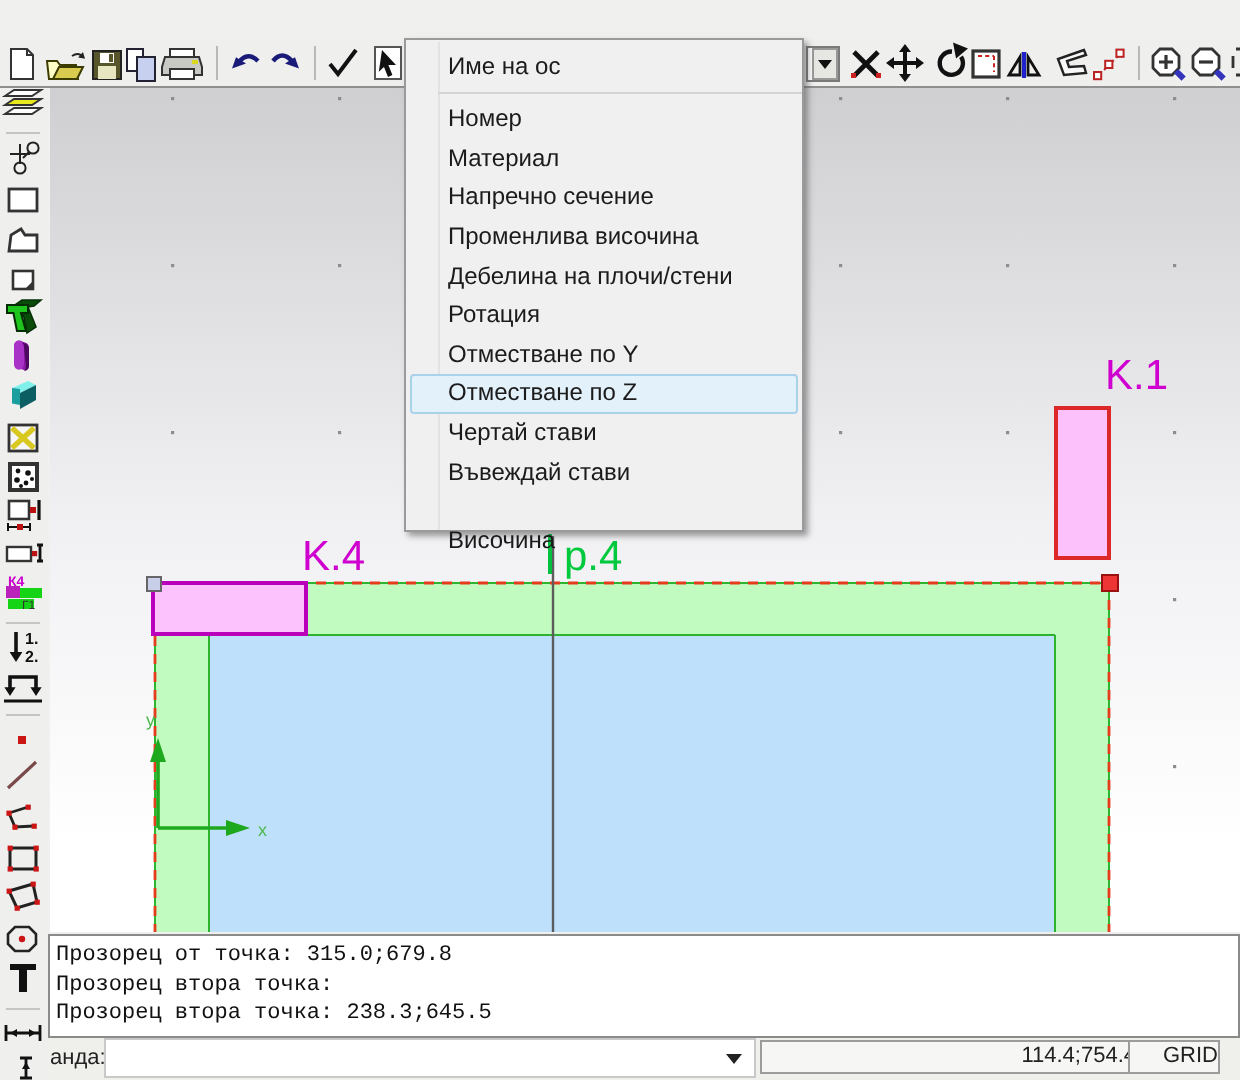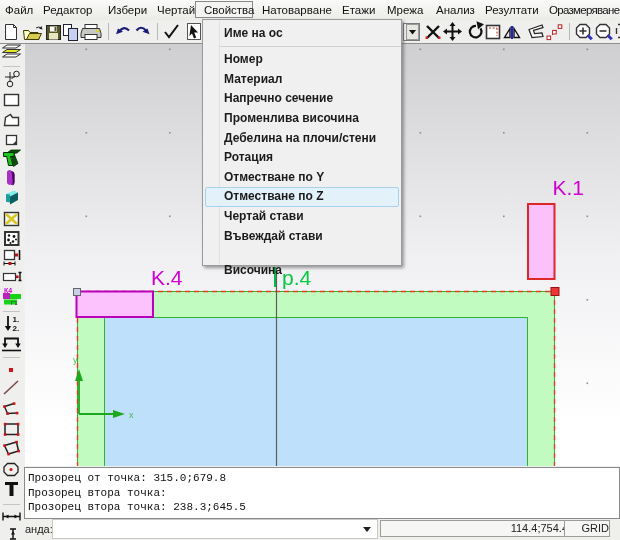--- a/index.html
+++ b/index.html
@@ -15,43 +15,29 @@
   #lbar{left:0;top:44px;width:24px;height:496px;background:#efefee;z-index:5;}
   .lsep{position:absolute;left:3px;width:17px;height:1px;background:#c4c4c4;}
   #canvas{left:25px;top:44px;width:595px;height:422px;}
   #hist{left:24px;top:467px;width:596px;height:52px;background:#fff;border:1px solid #8a8a8a;
         box-sizing:border-box;font-family:"Liberation Mono",monospace;font-weight:normal;
         font-size:11px;color:#111;line-height:14.6px;padding:3px 0 0 3px;}
   #status{left:0;top:519px;width:620px;height:21px;background:#efefec;font-size:11px;color:#222;}
   .sfield{position:absolute;top:1px;height:17px;background:#f6f6f4;border:1px solid #9c9c9c;
           box-sizing:border-box;line-height:15px;text-align:right;}
   #dd{left:202px;top:19px;width:200px;height:247px;background:#f0f0f1;border:1px solid #9a9a9a;
-      box-sizing:border-box;box-shadow:2px 2px 3px rgba(80,80,80,0.55);font-size:12px;color:#1b1b1b;font-weight:bold;}
+      box-sizing:border-box;box-shadow:2px 2px 3px rgba(80,80,80,0.55);font-size:12px;color:#1b1b1b;}
   .di{position:absolute;left:21px;white-space:nowrap;}
   #hl{position:absolute;left:2px;top:167px;width:194px;height:20px;background:#e3f1fb;
       border:1px solid #a9d1ea;border-radius:2px;box-sizing:border-box;}
 </style>
 </head>
 <body>
 <div id="app">
 
-  <div id="menubar" class="abs">
-    <span class="mi" style="left:5px">Файл</span>
-    <span class="mi" style="left:43px">Редактор</span>
-    <span class="mi" style="left:108px">Избери</span>
-    <span class="mi" style="left:157px">Чертай</span>
-    <div id="propbox" class="abs"></div>
-    <span class="mi" style="left:204px">Свойства</span>
-    <span class="mi" style="left:262px">Натоварване</span>
-    <span class="mi" style="left:342px">Етажи</span>
-    <span class="mi" style="left:387px">Мрежа</span>
-    <span class="mi" style="left:436px">Анализ</span>
-    <span class="mi" style="left:485px">Резултати</span>
-    <span class="mi" style="left:549px;letter-spacing:-0.7px">Оразмеряване</span>
-  </div>
 
   <div id="toolbar" class="abs">
     <div class="tsep" style="left:108px"></div>
     <div class="tsep" style="left:157px"></div>
     <div class="tsep" style="left:569px"></div>
     <svg class="abs" style="left:0;top:0" width="620" height="23">
 
       <path d="M5.5,4.5 h8 l3,3 v12 h-11 z" fill="#fff" stroke="#333"></path>
       <path d="M13.5,4.5 v3 h3" fill="none" stroke="#333"></path>
 

